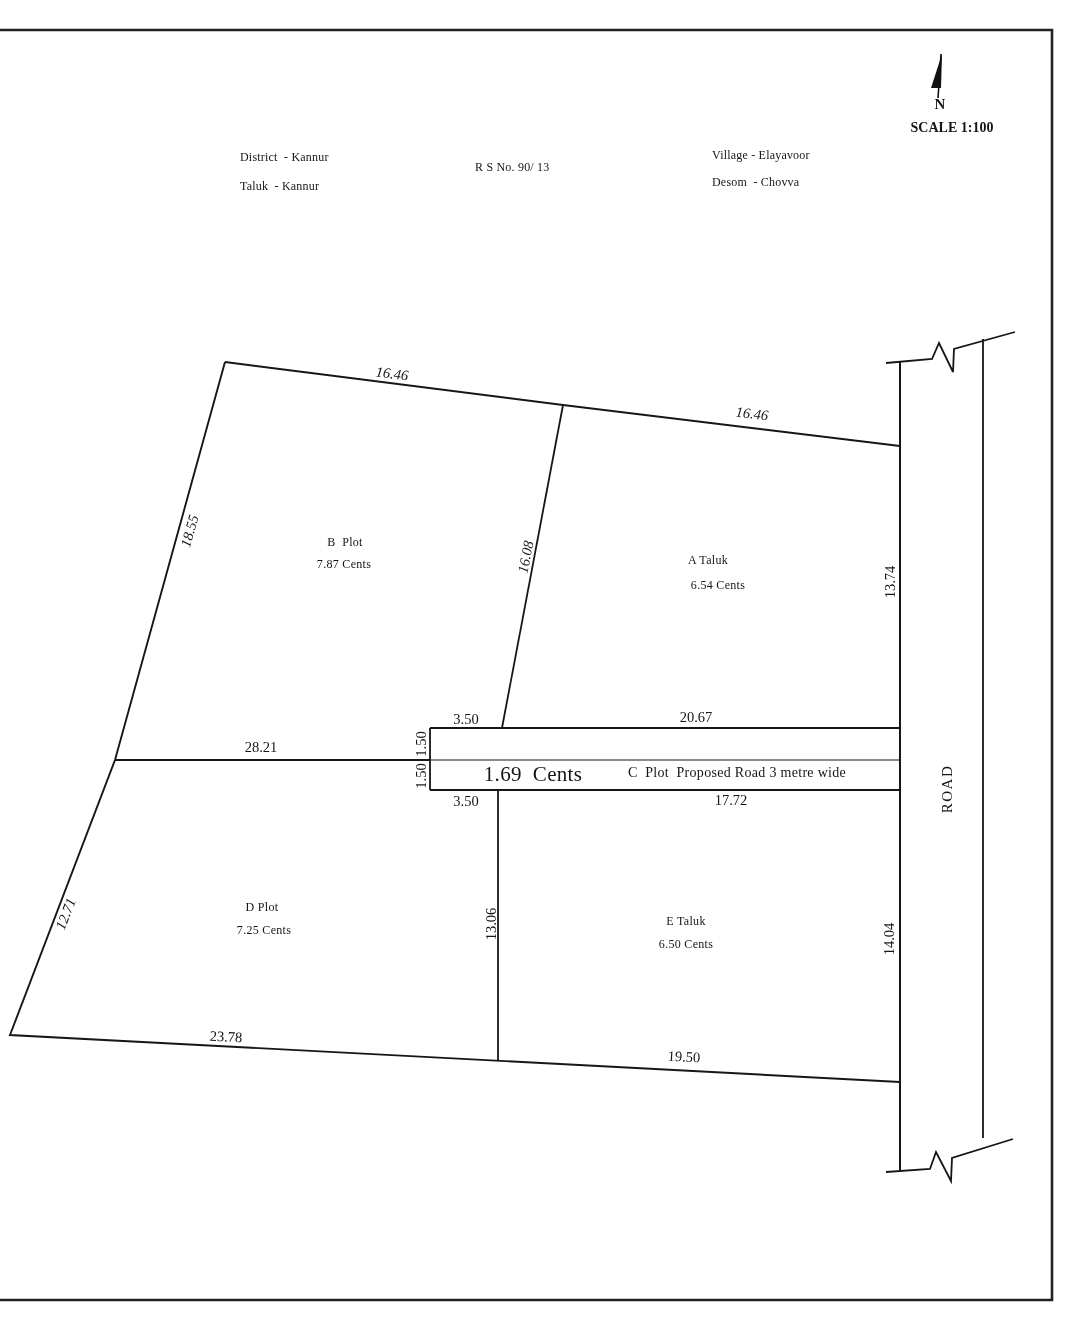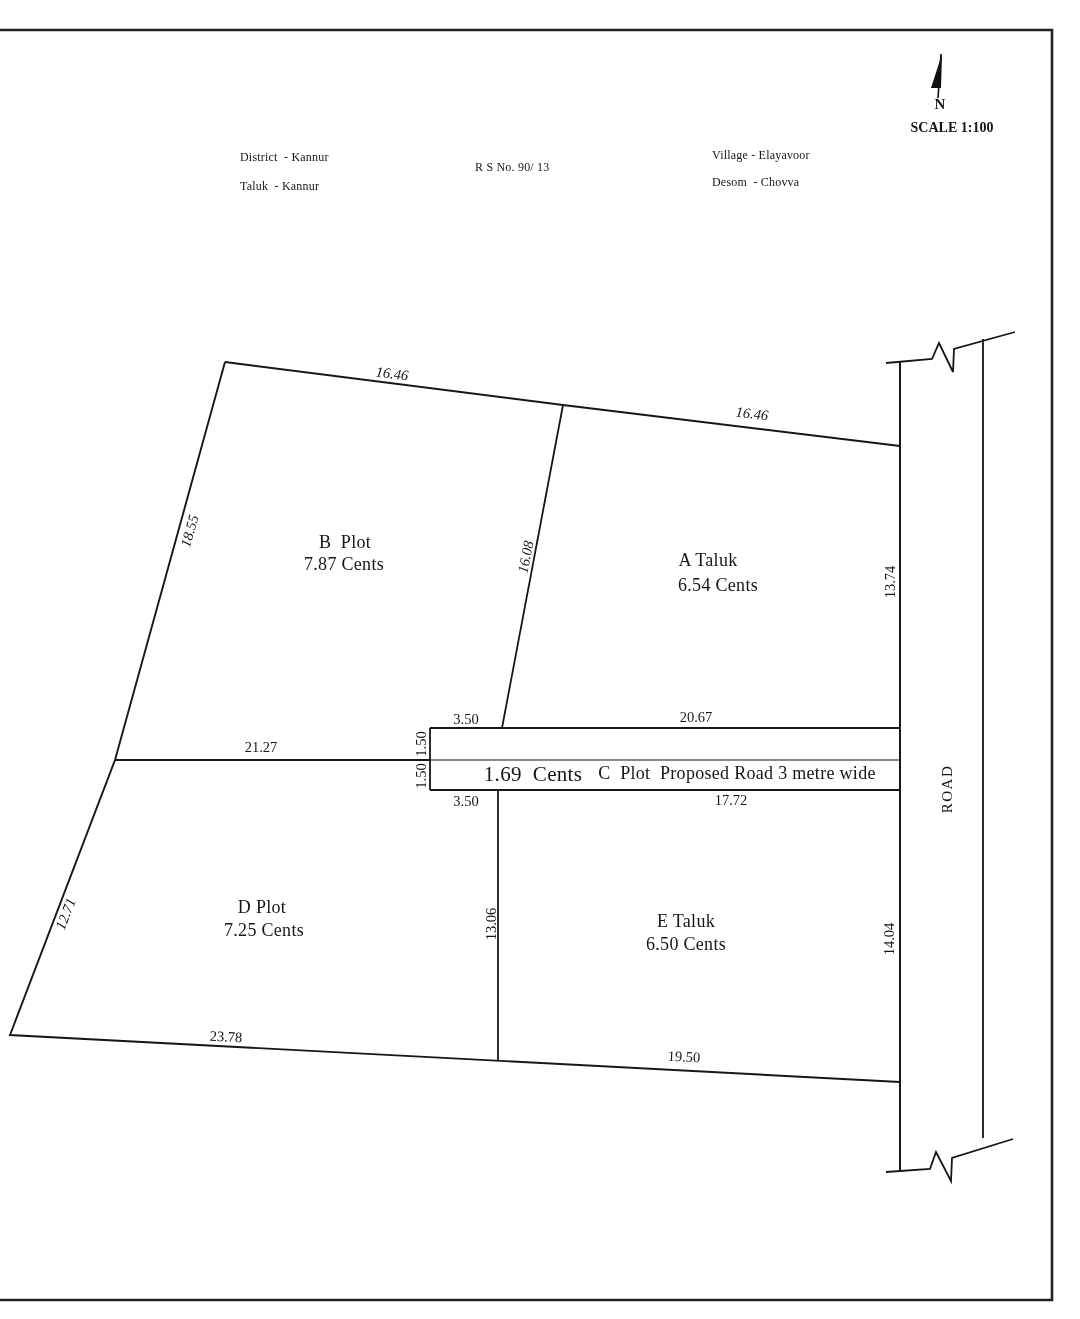--- a/index.html
+++ b/index.html
@@ -14,21 +14,21 @@
   .lines{position:absolute;left:0;top:0;width:1080px;height:1319px;}
   .lbl{position:absolute;white-space:pre;color:#161616;}
   .hdr{font-size:12px;letter-spacing:.2px;}
   .dim{
     font-size:14.5px;
     transform:translate(-50%,-50%) rotate(var(--r,0deg));
     transform-origin:center center;
   }
   .it{font-style:italic;}
   .plot{
-    font-size:18px;
+    font-size:12px;
     transform:translate(-50%,-50%);
     letter-spacing:.3px;
   }
   .roadtxt{
     font-size:15px;
     letter-spacing:1.5px;
     transform:translate(-50%,-50%) rotate(-90deg);
   }
   .north-n{
     font-size:15px;font-weight:bold;
@@ -83,32 +83,32 @@
   <div class="lbl plot" style="left:345px;top:542px">B  Plot</div>
   <div class="lbl plot" style="left:344px;top:564px">7.87 Cents</div>
   <div class="lbl plot" style="left:708px;top:560px">A Taluk</div>
   <div class="lbl plot" style="left:718px;top:585px">6.54 Cents</div>
   <div class="lbl plot" style="left:262px;top:907px">D Plot</div>
   <div class="lbl plot" style="left:264px;top:930px">7.25 Cents</div>
   <div class="lbl plot" style="left:686px;top:921px">E Taluk</div>
   <div class="lbl plot" style="left:686px;top:944px">6.50 Cents</div>
 
   <div class="lbl plot" style="left:533px;top:774px;font-size:21px">1.69  Cents</div>
-  <div class="lbl plot" style="left:737px;top:773px;font-size:18px">C  Plot  Proposed Road 3 metre wide</div>
+  <div class="lbl plot" style="left:737px;top:773px;font-size:14px">C  Plot  Proposed Road 3 metre wide</div>
 
   <div class="lbl dim it" style="left:392px;top:374px;--r:7deg">16.46</div>
   <div class="lbl dim it" style="left:752px;top:414px;--r:6.5deg">16.46</div>
   <div class="lbl dim it" style="left:190px;top:531px;--r:-74deg">18.55</div>
   <div class="lbl dim it" style="left:526px;top:557px;--r:-79deg">16.08</div>
   <div class="lbl dim" style="left:890px;top:582px;--r:-90deg">13.74</div>
   <div class="lbl dim" style="left:466px;top:719px">3.50</div>
   <div class="lbl dim" style="left:696px;top:717px">20.67</div>
   <div class="lbl dim" style="left:421px;top:744px;--r:-90deg">1.50</div>
   <div class="lbl dim" style="left:421px;top:776px;--r:-90deg">1.50</div>
-  <div class="lbl dim" style="left:261px;top:747px">21.27</div>
+  <div class="lbl dim" style="left:261px;top:747px">28.21</div>
   <div class="lbl dim" style="left:466px;top:801px">3.50</div>
   <div class="lbl dim" style="left:731px;top:800px">17.72</div>
   <div class="lbl dim it" style="left:66px;top:914px;--r:-69deg">12.71</div>
   <div class="lbl dim" style="left:491px;top:924px;--r:-90deg">13.06</div>
   <div class="lbl dim" style="left:889px;top:939px;--r:-90deg">14.04</div>
   <div class="lbl dim" style="left:226px;top:1037px;--r:3deg">23.78</div>
   <div class="lbl dim" style="left:684px;top:1057px;--r:3deg">19.50</div>
 
   <div class="lbl roadtxt" style="left:947px;top:789px">ROAD</div>
 

